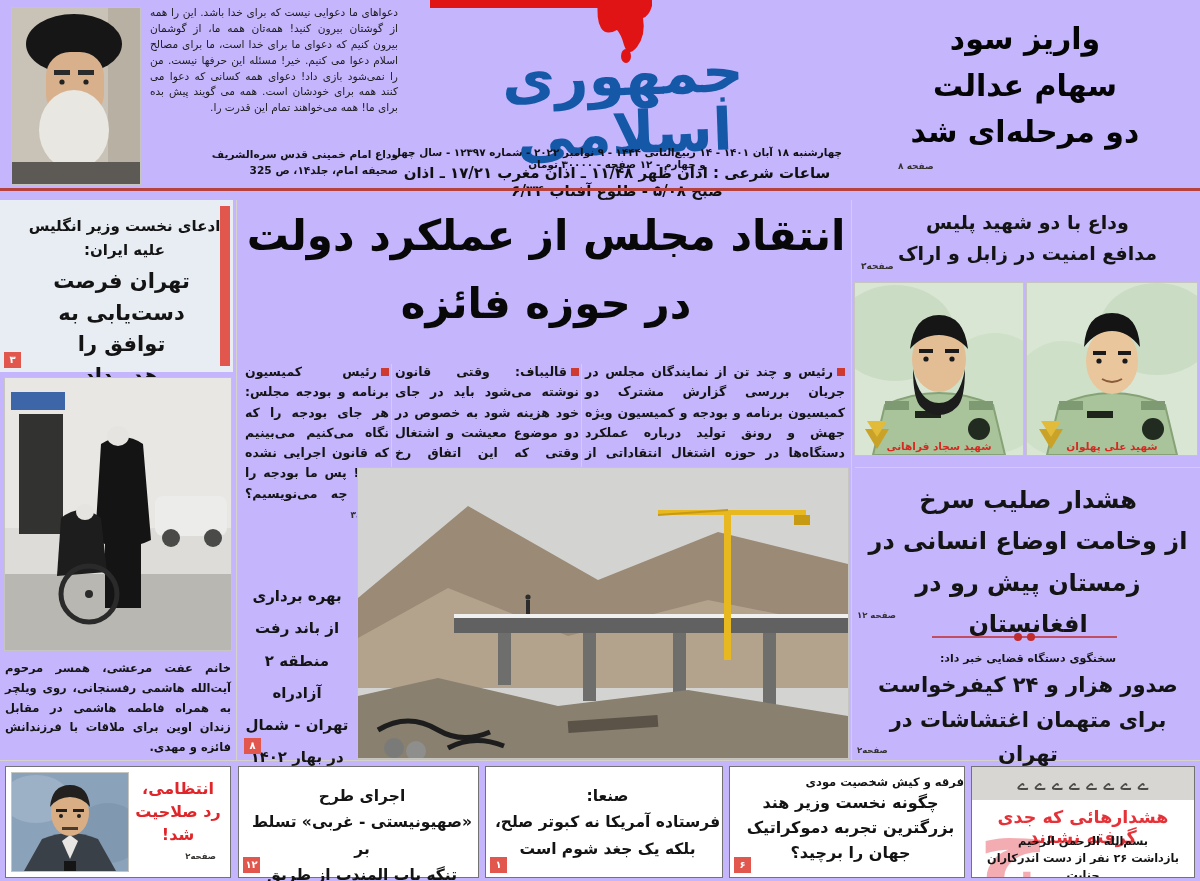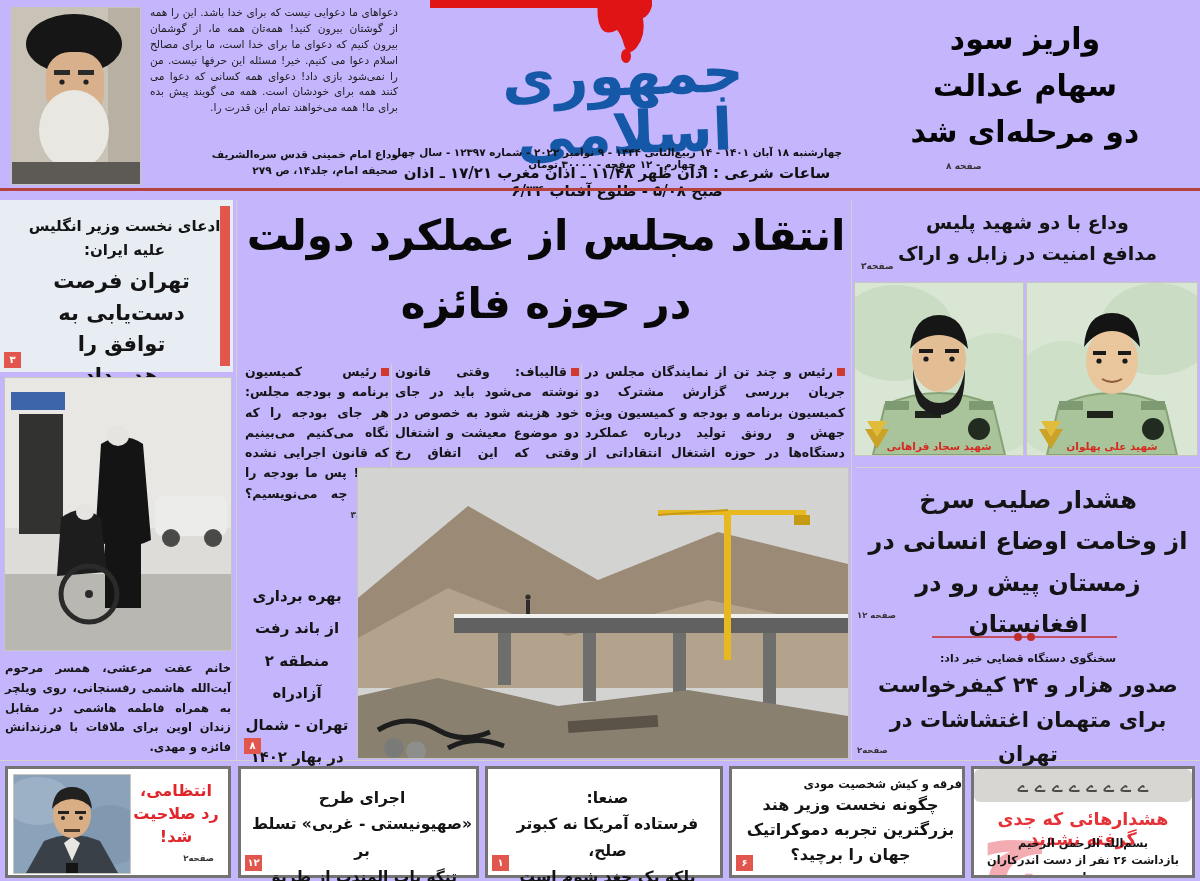--- a/index.html
+++ b/index.html
@@ -30,21 +30,21 @@
   #masthead{left:398px;top:10px;width:450px;height:130px;text-align:center;}
   #masthead-title{
     font-size:58px;font-weight:bold;color:#1558a8;line-height:1;
     padding-top:36px;transform:rotate(-2deg);letter-spacing:-2px;
   }
   #blood-drip{left:430px;top:0;width:240px;height:66px;}
   #dateline{left:388px;top:146px;width:458px;text-align:center;font-size:10.4px;font-weight:bold;color:#101010;}
   #prayerline{left:388px;top:164px;width:458px;text-align:center;font-size:15px;font-weight:bold;color:#101010;}
   #justice-headline{left:862px;top:16px;width:326px;text-align:center;
     font-size:30px;font-weight:bold;line-height:1.55;color:#050505;}
-  #justice-pageref{left:898px;top:161px;margin-left:48px;}
+  #justice-pageref{left:898px;top:161px;}
   #top-red-rule{left:0;top:188px;width:1200px;height:3px;background:#b5423d;}
 
   
   #ukpm-box{left:0;top:200px;width:233px;height:172px;background:#e7edf3;}
   #ukpm-redbar{position:absolute;left:auto;right:3px;top:6px;bottom:6px;width:10px;background:#e2574d;}
   #ukpm-kicker{padding:14px 12px 0 28px;text-align:center;font-size:15px;font-weight:bold;line-height:1.6;}
   #ukpm-headline{padding:4px 18px 0 28px;text-align:center;font-size:21px;font-weight:bold;line-height:1.5;}
 
   
   #main-headline{left:245px;top:202px;width:602px;text-align:center;
@@ -78,37 +78,37 @@
   #redcross-headline{left:862px;top:480px;width:332px;text-align:center;
     font-size:24px;font-weight:bold;line-height:1.72;}
   #redcross-pageref{left:857px;top:610px;font-size:8.5px;}
   #red-divider{left:932px;top:631px;width:185px;height:12px;}
   #judiciary-kicker{left:862px;top:652px;width:332px;text-align:center;font-size:11px;font-weight:bold;}
   #judiciary-headline{left:862px;top:668px;width:332px;text-align:center;
     font-size:21px;font-weight:bold;line-height:1.65;}
   #judiciary-pageref{left:857px;top:745px;font-size:8.5px;}
 
   
-  .bbox{position:absolute;top:766px;height:112px;background:#fff;border:3px solid #737373;box-sizing:border-box;padding-left:7px;}
+  .bbox{position:absolute;top:766px;height:112px;background:#fff;border:1px solid #737373;box-sizing:border-box;padding-left:7px;}
   #box-entezami{left:5px;width:226px;}
   #entezami-photo{position:absolute;left:6px;top:6px;width:116px;height:98px;}
   #entezami-text{position:absolute;right:4px;top:10px;width:96px;text-align:center;
     color:#e0262a;font-size:16px;font-weight:bold;line-height:1.45;}
   #entezami-pageref{position:absolute;right:14px;top:84px;font-size:8.5px;}
   #box-bab{left:238px;width:241px;}
   #box-bab .btext{padding-top:16px;text-align:center;font-size:15.5px;font-weight:bold;line-height:1.7;}
   #box-sanaa{left:485px;width:238px;}
   #box-sanaa .btext{padding-top:16px;text-align:center;font-size:15.5px;font-weight:bold;line-height:1.7;}
   #box-modi{left:729px;width:236px;}
   #modi-kicker{padding-top:8px;text-align:right;font-size:11.5px;font-weight:bold;}
   #modi-headline{padding-top:2px;text-align:center;font-size:16px;font-weight:bold;line-height:1.55;}
   #box-warnings{left:971px;width:224px;overflow:hidden;}
   #scribble-band{position:absolute;left:0;right:0;top:0;height:33px;background:#d7d6d2;
     color:#4a4a48;font-size:19px;letter-spacing:7px;text-align:center;line-height:33px;
-    overflow:hidden;user-select:none;border-radius:6px;}
+    overflow:hidden;user-select:none;}
   #warnings-title{position:absolute;left:0;right:0;top:40px;text-align:center;
     color:#e53238;font-size:17.5px;font-weight:bold;z-index:2;}
   #warnings-body{position:absolute;left:4px;right:4px;top:66px;text-align:center;
     font-size:11.3px;font-weight:bold;line-height:1.52;z-index:2;}
   #warnings-watermark{position:absolute;left:6px;top:30px;font-size:100px;font-weight:bold;
     color:rgba(233,106,114,0.55);z-index:1;line-height:1;}
 </style>
 </head>
 <body>
 
@@ -124,21 +124,21 @@
       <rect x="66" y="62" width="16" height="5" fill="#2a2a2a"></rect>
       <circle cx="50" cy="74" r="2.6" fill="#222"></circle>
       <circle cx="74" cy="74" r="2.6" fill="#222"></circle>
       <ellipse cx="62" cy="122" rx="35" ry="40" fill="#e9e7e1"></ellipse>
       <rect x="0" y="154" width="128" height="22" fill="#5d5a55"></rect>
     </svg>
   </div>
   <div class="abs" id="quote-text">دعواهای ما دعوایی نیست که برای خدا باشد. این را همه از گوشتان بیرون کنید! همه‌تان همه ما، از گوشمان بیرون کنیم که دعوای ما برای خدا است، ما برای مصالح اسلام دعوا می کنیم. خیر! مسئله این حرفها نیست. من را نمی‌شود بازی داد! دعوای همه کسانی که دعوا می کنند همه برای خودشان است. همه می گویند پیش بده برای ما! همه می‌خواهند تمام این قدرت را.</div>
   <div class="abs" id="quote-attr">
     <div>وداع امام خمینی قدس سره‌الشریف</div>
-    <div>صحیفه امام، جلد۱۴، ص ۲۷۹</div>
+    <div>صحیفه امام، جلد۱۴، ص 325</div>
   </div>
 
   <div class="abs" id="masthead">
     <div id="masthead-title">جمهوری اسلامی</div>
   </div>
   <svg class="abs" id="blood-drip" viewBox="0 0 240 66">
     <rect x="0" y="0" width="168" height="8" fill="#e01414"></rect>
     <path d="M168,0 h54 v6 q-3,10 -9,12 q3,17 -6,29 q-9,11 -13,-2 q-3,-11 -7,-15 q-11,6 -16,-2 q-5,-8 -3,-28 z" fill="#e01414"></path>
     <ellipse cx="196" cy="56" rx="5" ry="7" fill="#e01414"></ellipse>
   </svg>

